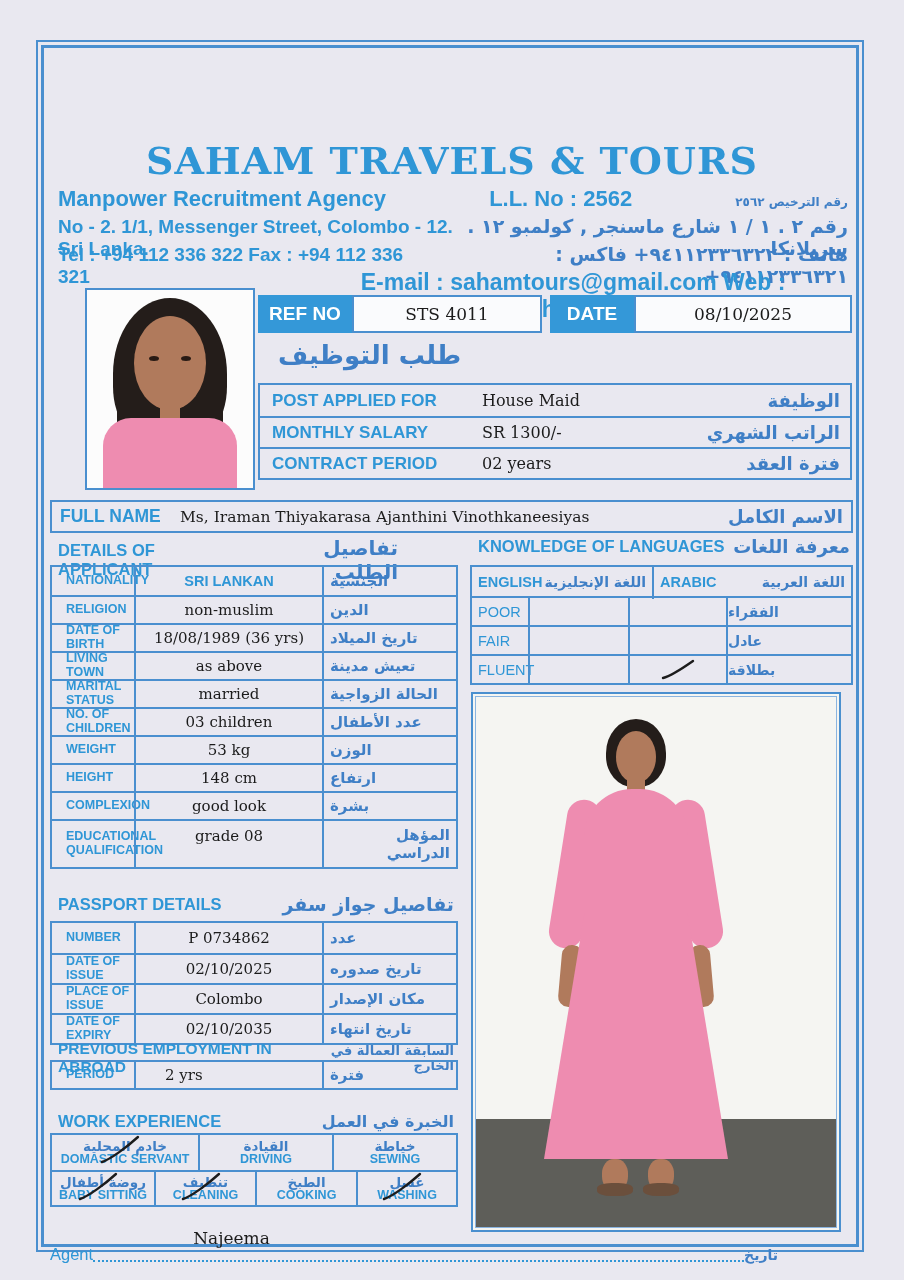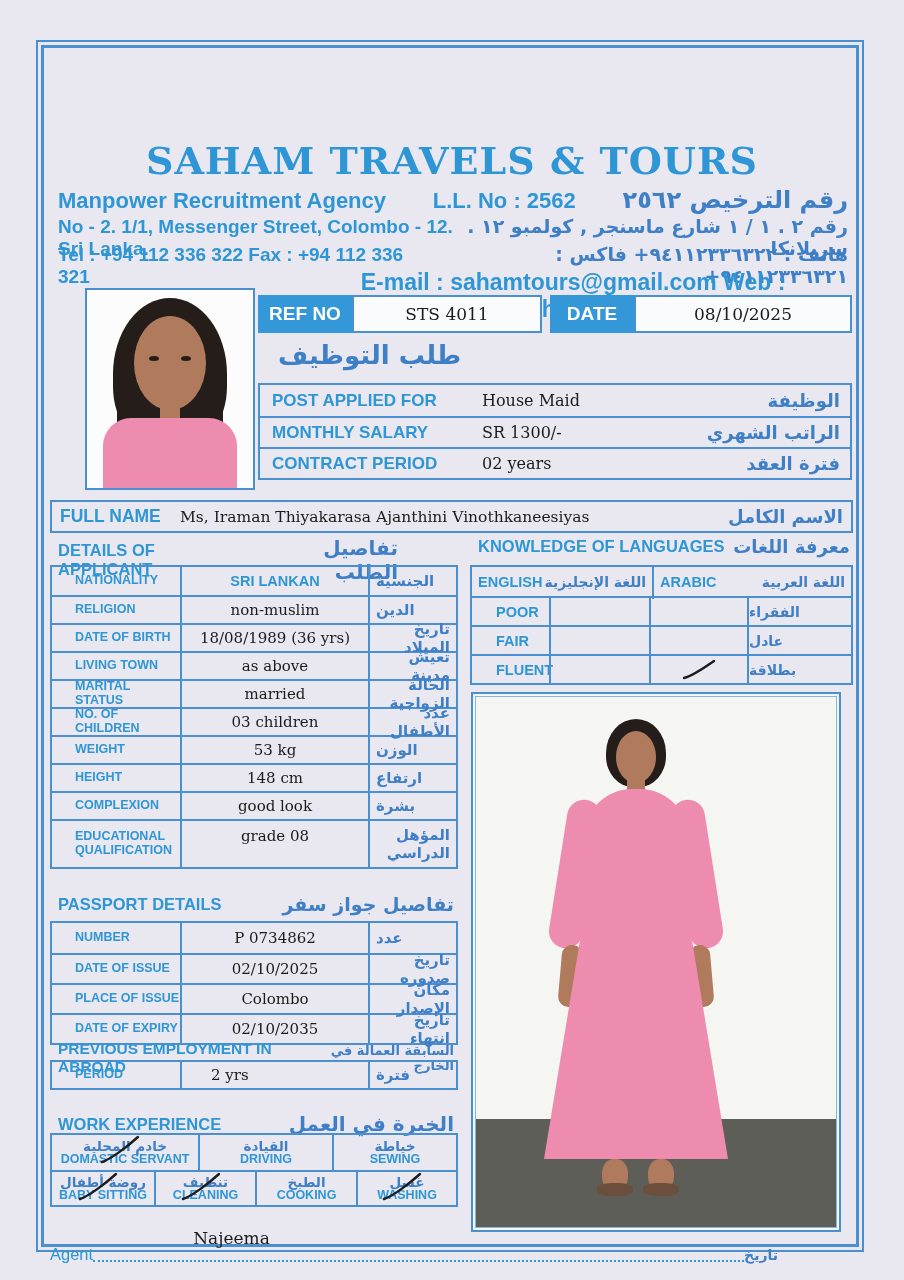--- a/index.html
+++ b/index.html
@@ -49,30 +49,30 @@
   .sec-head{display:flex;justify-content:space-between;align-items:center}
   .sec-head .en{font-size:16.5px;font-weight:bold;color:var(--accent)}
   .sec-head .ar{font-size:19px}
   
   .t{position:absolute;border:2px solid var(--border-blue)}
   .t .trow{display:flex;align-items:center}
   .t .trow + .trow{border-top:2px solid var(--border-blue)}
   .cl{border-left:2px solid var(--border-blue);height:100%;display:flex;align-items:center}
   .dt .trow{height:28px}
   .dt .trow.tall{height:48px}
-  .dt .lab{width:128px;padding-left:23px;font-size:12.5px;font-weight:bold;color:var(--accent);line-height:1.1}
+  .dt .lab{width:82px;padding-left:14px;font-size:12.5px;font-weight:bold;color:var(--accent);line-height:1.1}
   .dt .v{width:188px;justify-content:center;font-size:15px;text-align:center}
   .dt .a{flex:1;justify-content:flex-end;padding:0 6px;font-size:15px}
   .v.vblue{font-family:"Liberation Sans",sans-serif;color:var(--accent);font-weight:bold;font-size:14.5px}
   
   .lt .trow{height:29px}
   .lt .hcell{display:flex;justify-content:space-between;align-items:center;padding:17px 6px;height:100%}
   .lt .hcell .en{font-size:14.5px;font-weight:bold;color:var(--accent)}
   .lt .hcell .ar{font-size:14px}
-  .lt .lab{width:77px;padding-left:24px;font-size:14.5px;font-weight:bold;color:var(--accent)}
+  .lt .lab{width:56px;padding-left:6px;font-size:14.5px;font-weight:normal;color:var(--accent)}
   .lt .chk{width:100px;justify-content:center;position:relative}
   .lt .chk2{width:98px;justify-content:center;position:relative}
   .lt .a{flex:1;justify-content:flex-end;padding-right:6px;font-size:14px}
   
   .wt .trow{height:35px}
   .wcell{display:flex;flex-direction:column;align-items:center;justify-content:center;height:100%;position:relative}
   .wcell .war{font-size:13.5px;line-height:1.05}
   .wcell .wen{font-size:12.5px;font-weight:bold;color:var(--accent);line-height:1.1}
   
   .tick{stroke:#1c1c1c;stroke-width:2.4;fill:none;stroke-linecap:round}
@@ -93,21 +93,21 @@
 
   <div class="frame">
     <div class="frame-inner"></div>
   </div>
 
   <div class="abs title-en">SAHAM TRAVELS &amp; TOURS</div>
 
   <div class="abs hline" style="top:186px">
     <span style="font-size:22px">Manpower Recruitment Agency</span>
     <span style="font-size:22px">L.L. No : 2562</span>
-    <span class="ar" style="font-size:24px">رقم الترخيص  ٢٥٦٢</span>
+    <span class="ar" style="font-size:12px">رقم الترخيص  ٢٥٦٢</span>
   </div>
   <div class="abs hline" style="top:215px">
     <span style="font-size:19px">No - 2. 1/1, Messenger Street, Colombo - 12. Sri Lanka.</span>
     <span class="ar">رقم  ٢ . ١ / ١  شارع ماسنجر , كولمبو ١٢ . سريلانكا</span>
   </div>
   <div class="abs hline" style="top:243px">
     <span style="font-size:19px">Tel : +94 112 336 322    Fax : +94 112 336 321</span>
     <span class="ar">هاتف : ٩٤١١٢٣٣٦٣٢٢+      فاكس : ٩٤١١٢٣٣٦٣٢١+</span>
   </div>
   <div class="abs email-line">E-mail : sahamtours@gmail.com  Web : www.sahamtravels.lk</div>
@@ -316,21 +316,21 @@
   <div class="t dt" style="left:50px;top:1060px;width:408px">
     <div class="trow" style="height:26px">
       <div class="lab">PERIOD</div>
       <div class="cl v val" style="justify-content:flex-start;padding-left:29px;text-align:left">2 yrs</div>
       <div class="cl a ar">فترة</div>
     </div>
   </div>
 
   <div class="abs sec-head" style="left:58px;top:1112px;width:396px">
     <span class="en">WORK EXPERIENCE</span>
-    <span class="ar" style="font-size:20px">الخبرة في العمل</span>
+    <span class="ar" style="font-size:16px">الخبرة في العمل</span>
   </div>
   <div class="t wt" style="left:50px;top:1133px;width:408px">
     <div class="trow">
       <div class="wcell" style="width:146px">
         <span class="war ar">خادم المحلية</span>
         <span class="wen">DOMASTIC SERVANT</span>
         <svg class="tick wtick" width="42" height="30" viewBox="0 0 42 30">
             <path d="M3 27 C12 24,28 12,39 2"></path>
           </svg>
       </div>

